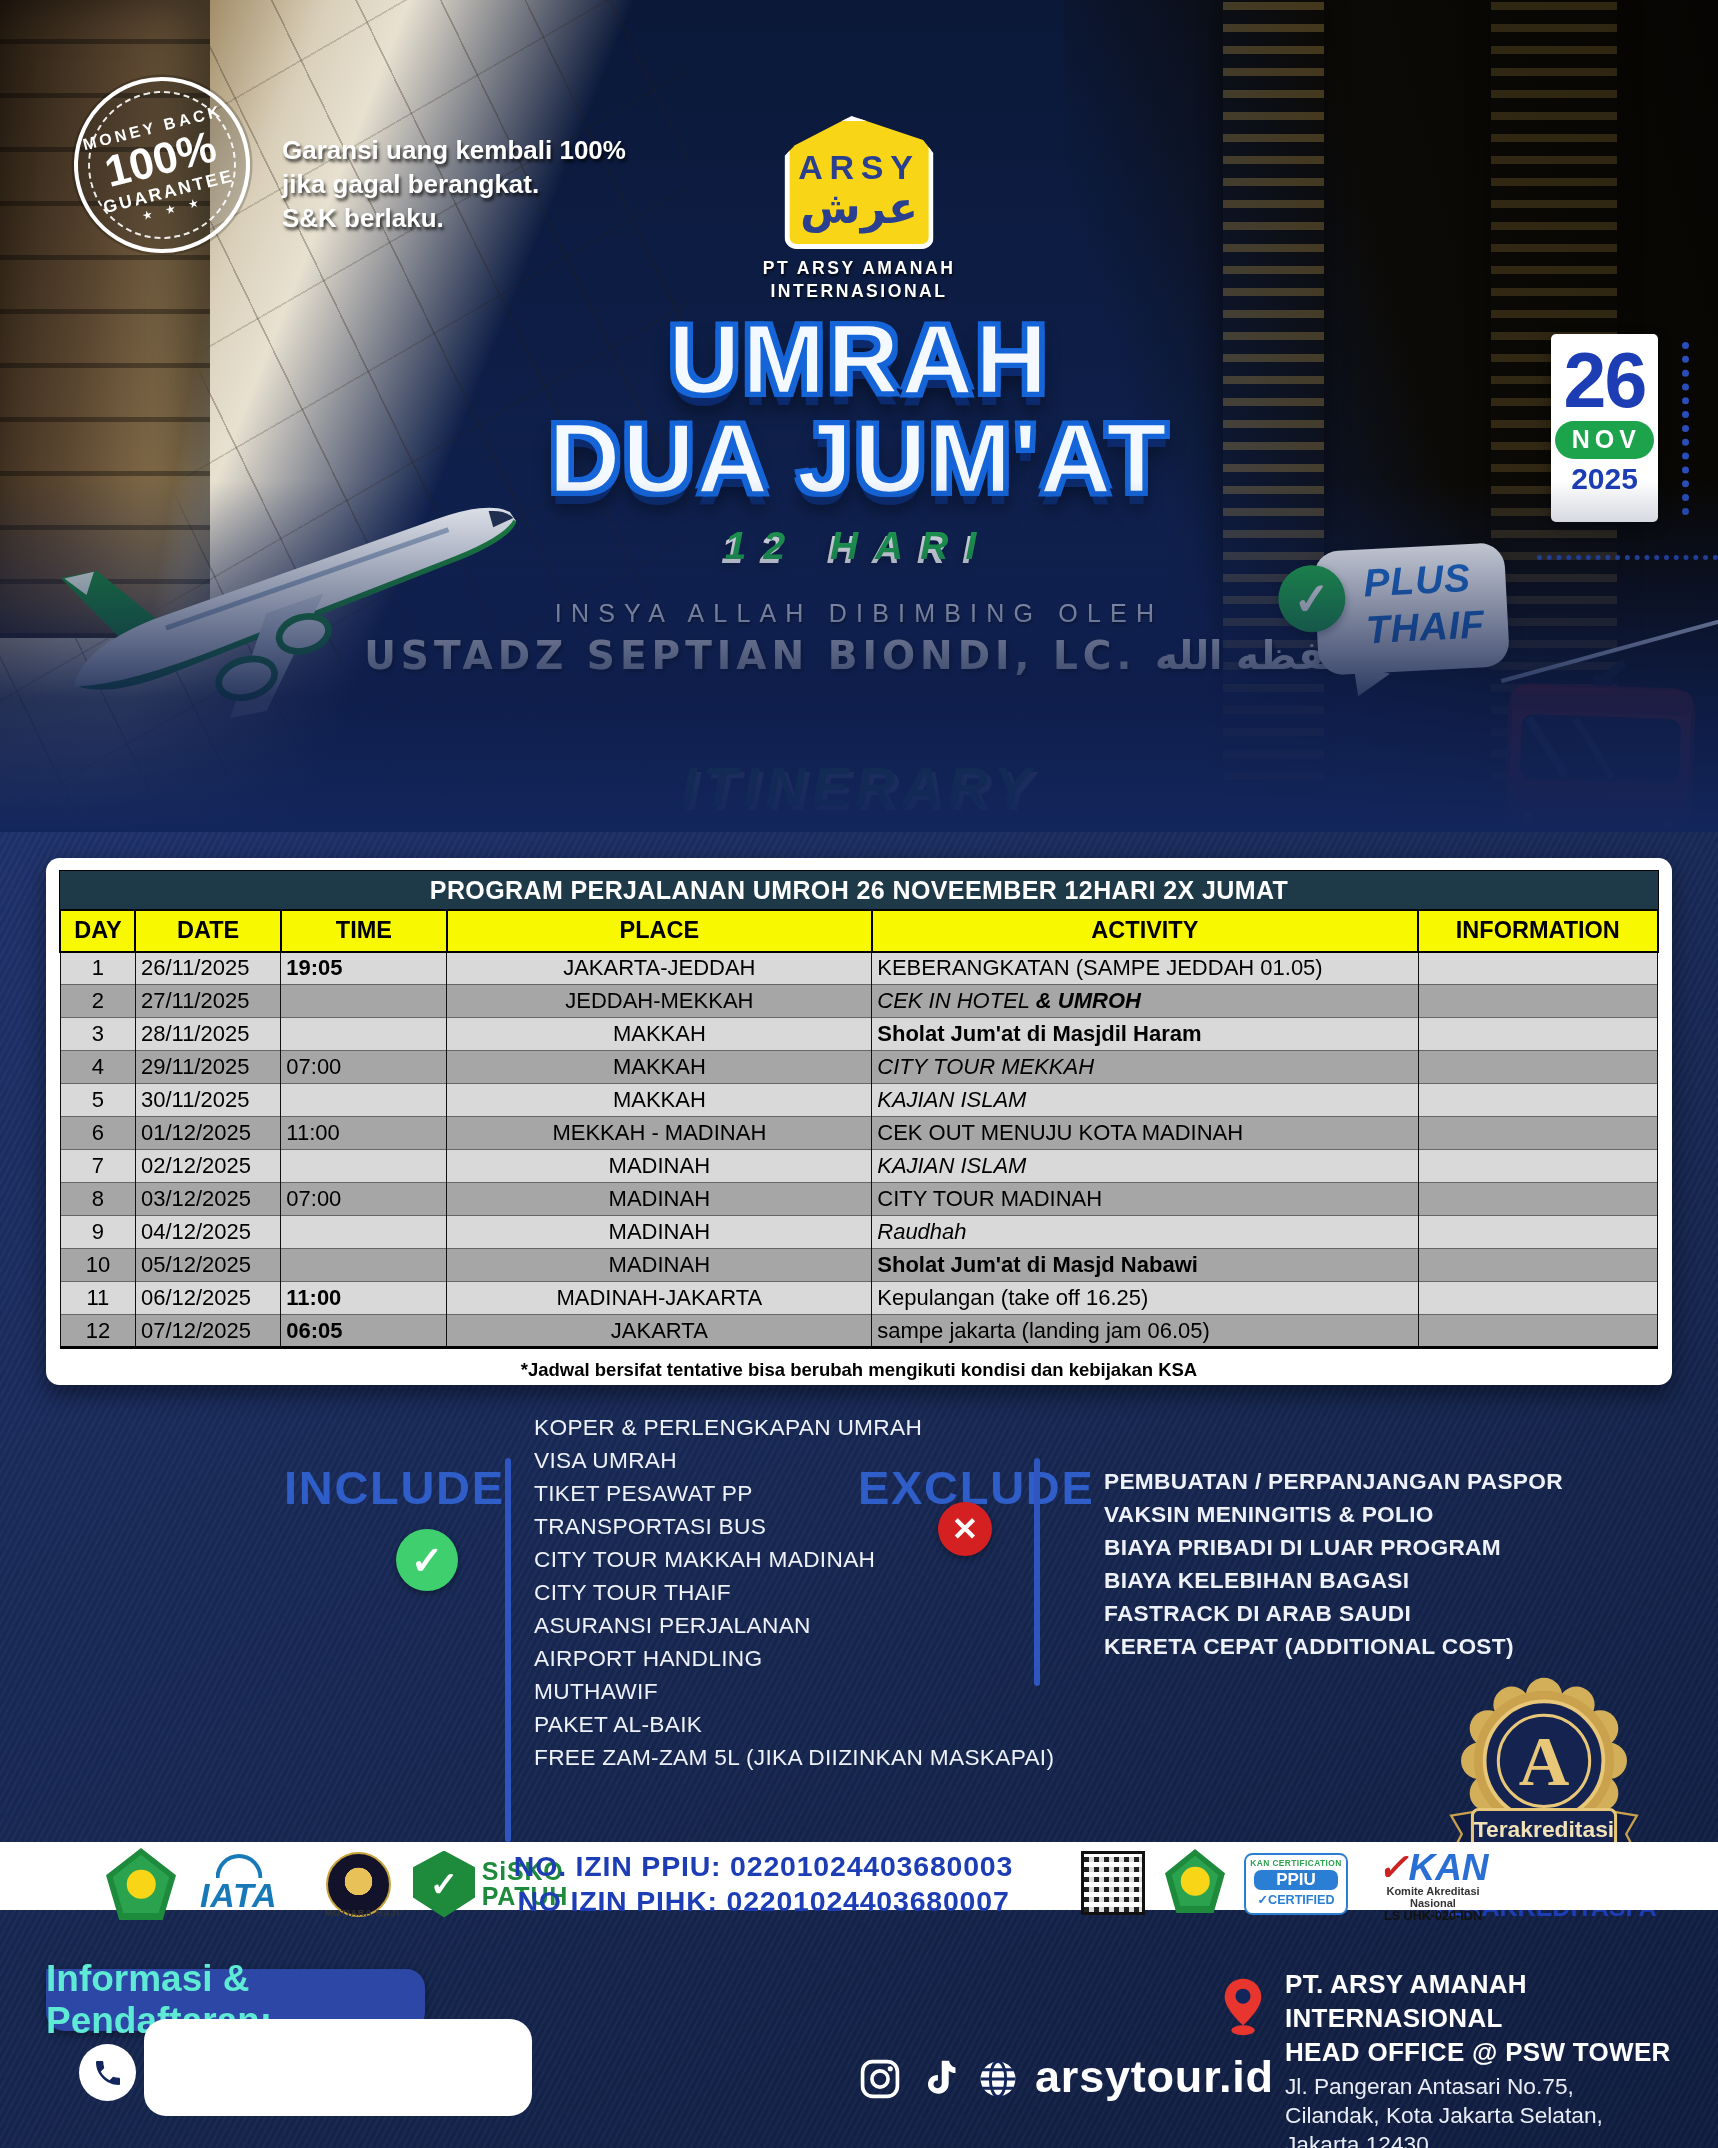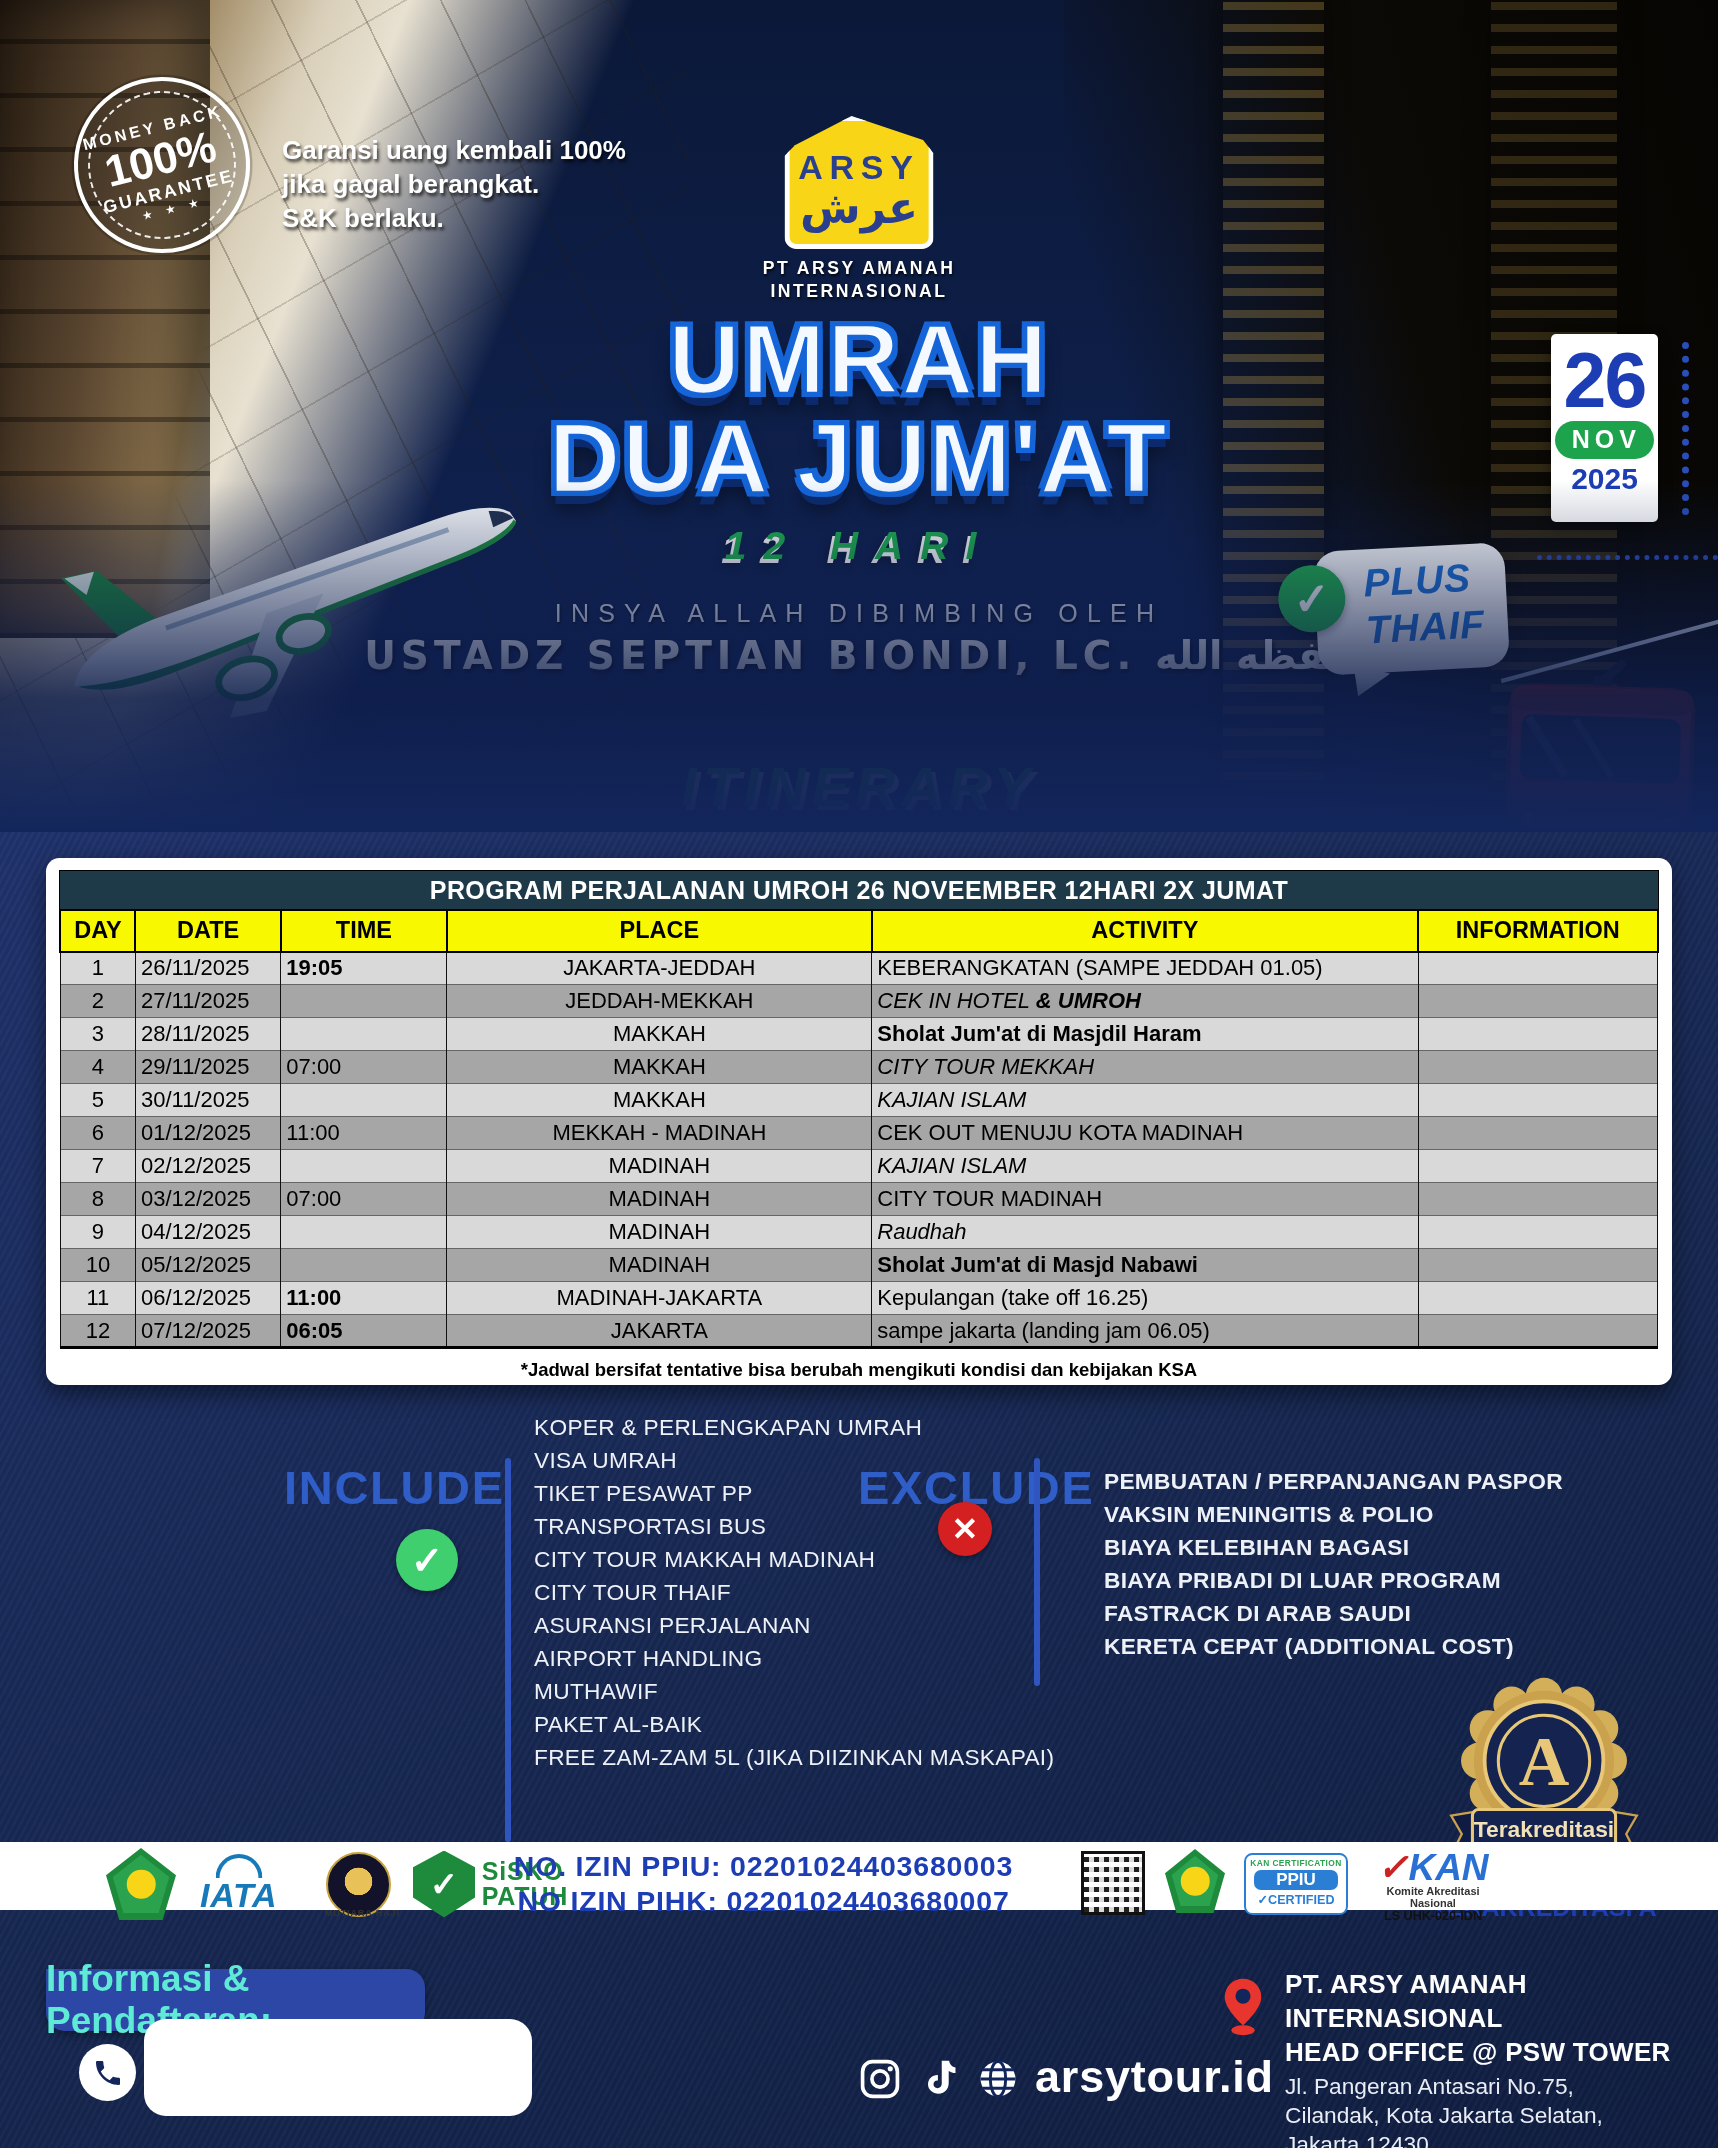--- a/index.html
+++ b/index.html
@@ -423,22 +423,22 @@
       <li>PAKET AL-BAIK</li>
       <li>FREE ZAM-ZAM 5L (JIKA DIIZINKAN MASKAPAI)</li>
     </ul>
 
   <div class="sec-label" style="left:858px; top:1460px;">EXCLUDE</div>
   <div class="mark-circle mark-x">✕</div>
   <div class="divider" style="left:1034px; top:1458px; height:228px;"></div>
   <ul class="exc-list" style="left:1104px; top:1465px;font-weight:bold;" id="exc-list">
       <li>PEMBUATAN / PERPANJANGAN PASPOR</li>
       <li>VAKSIN MENINGITIS &amp; POLIO</li>
+      <li>BIAYA PRIBADI DI LUAR PROGRAM</li>
       <li>BIAYA KELEBIHAN BAGASI</li>
-      <li>BIAYA PRIBADI DI LUAR PROGRAM</li>
       <li>FASTRACK DI ARAB SAUDI</li>
       <li>KERETA CEPAT (ADDITIONAL COST)</li>
     </ul>
 
   <svg class="accr-badge" viewBox="0 0 260 264">
     <g fill="#d4af5a">
       <circle cx="215" cy="118" r="24"></circle>
         <circle cx="203.6" cy="160.5" r="24"></circle>
         <circle cx="172.5" cy="191.6" r="24"></circle>
       <circle cx="130" cy="203" r="24"></circle>

